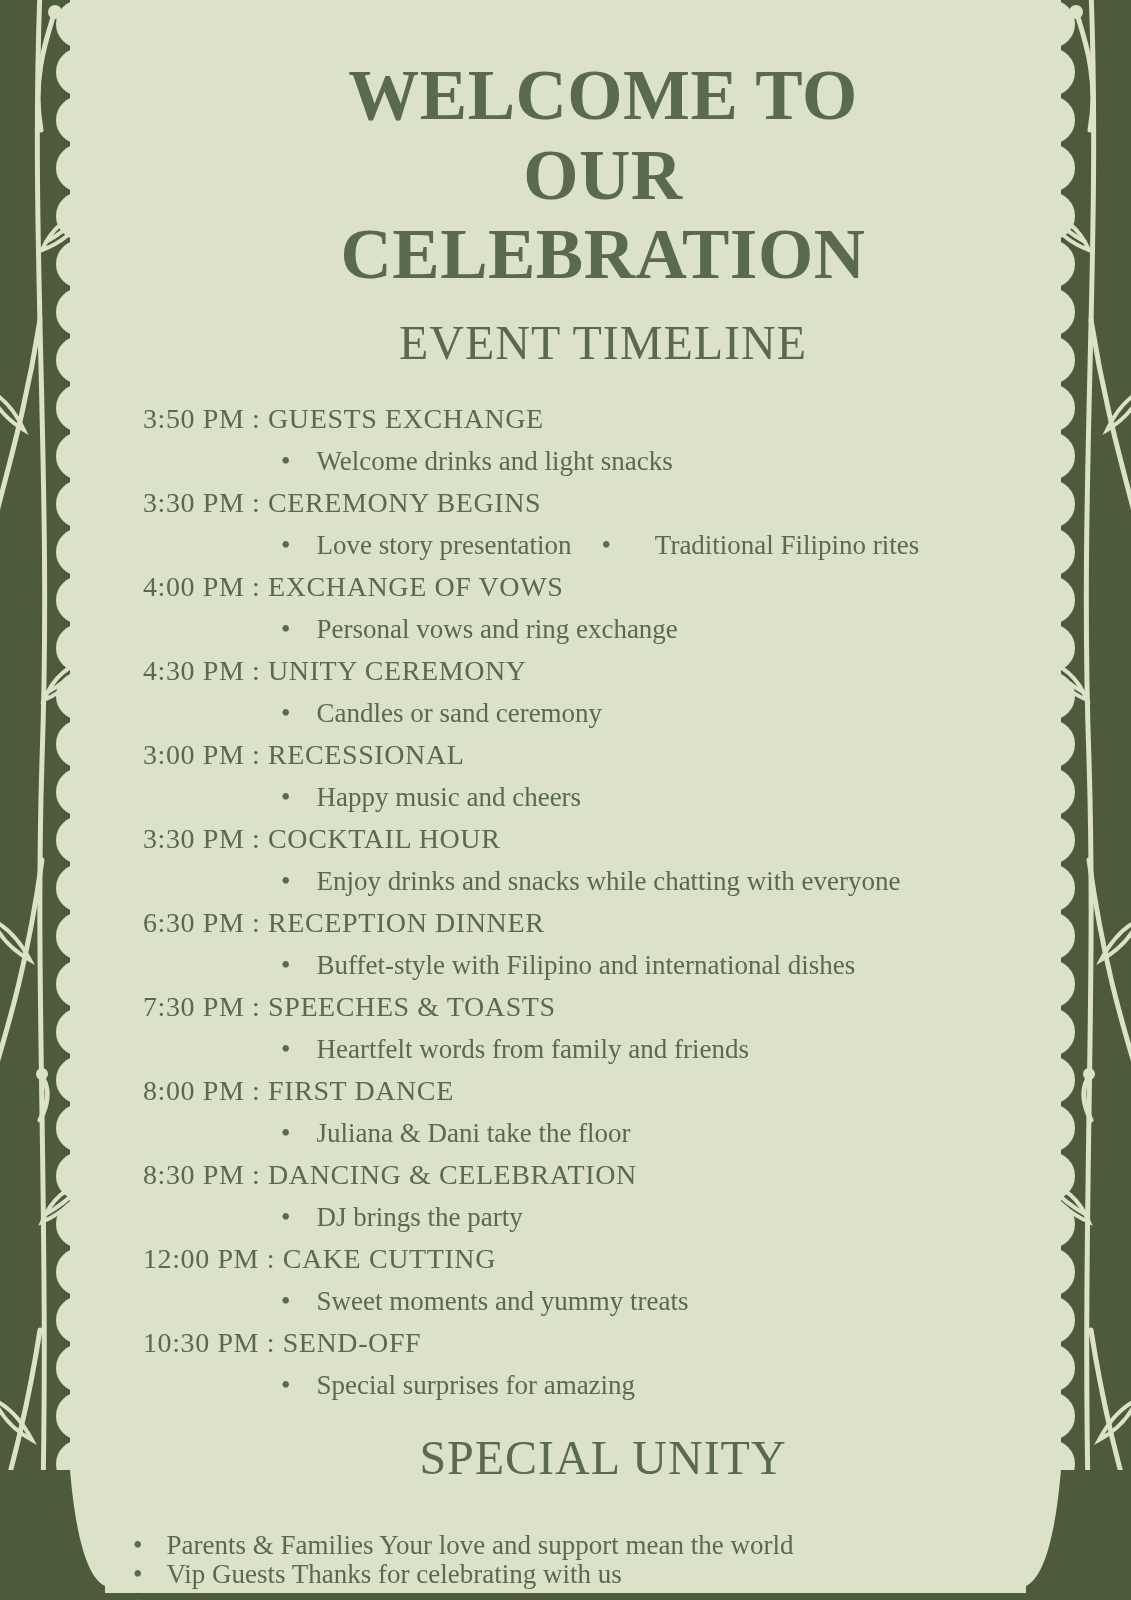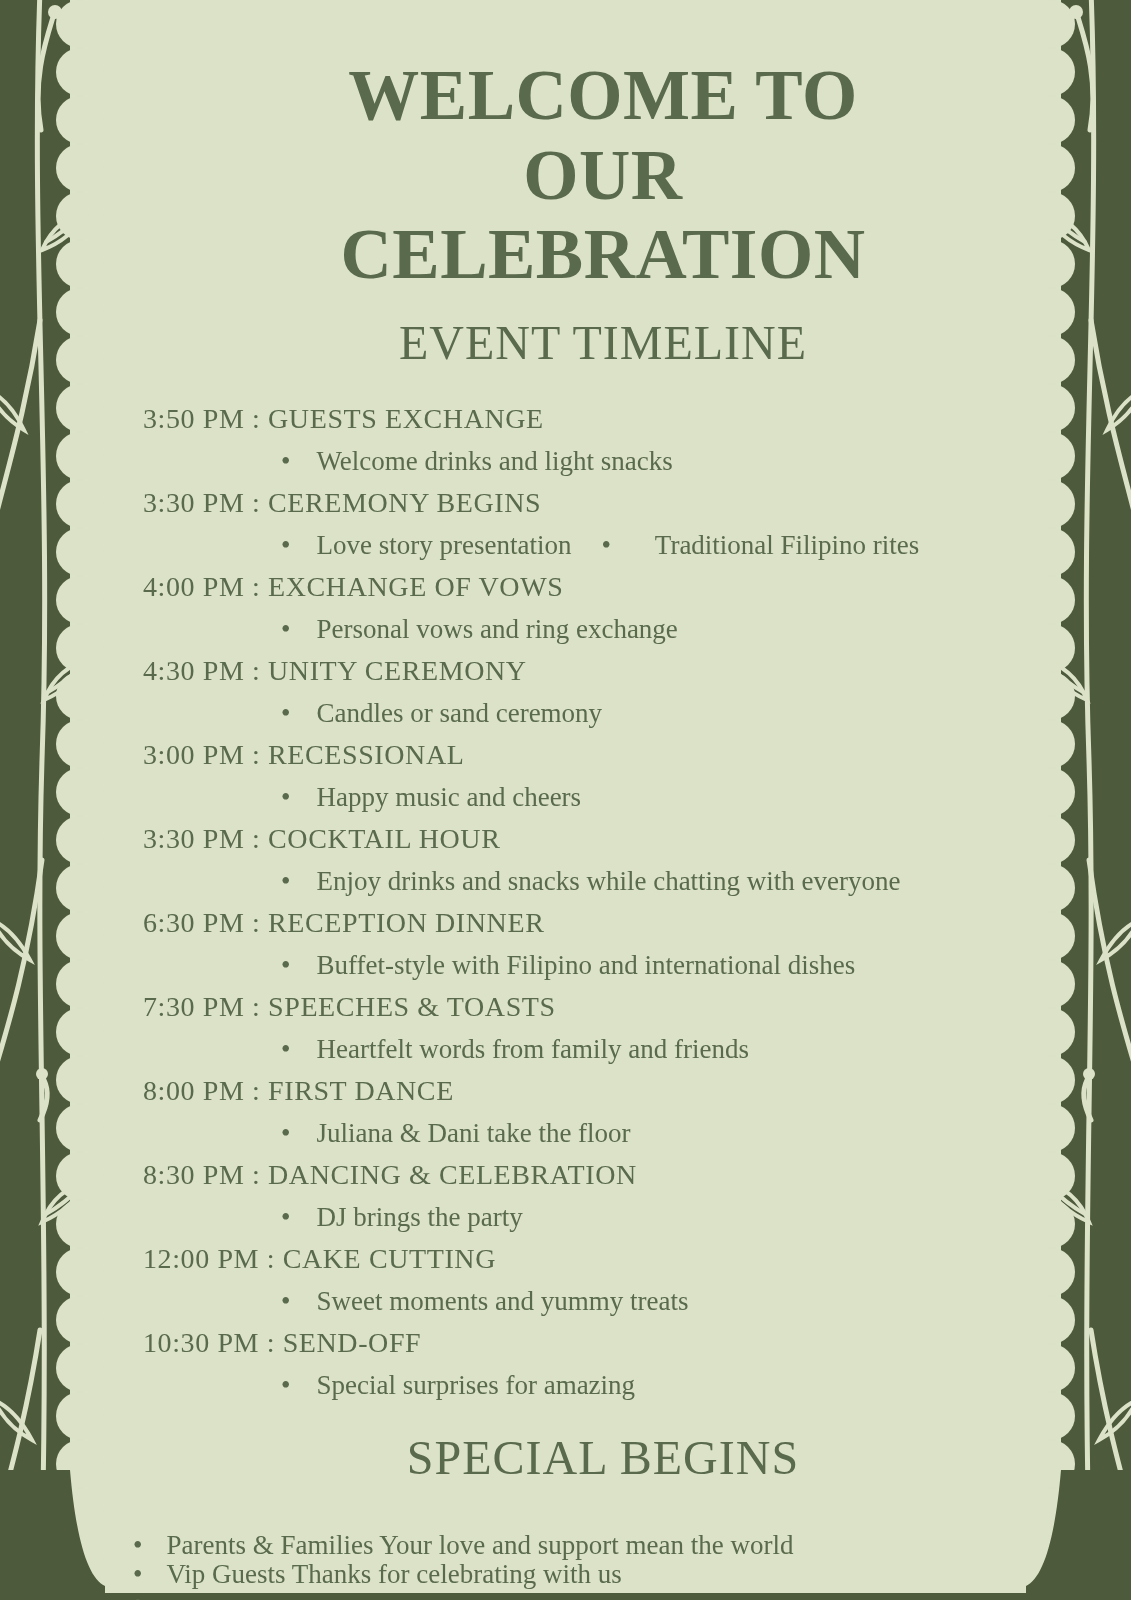--- a/index.html
+++ b/index.html
@@ -270,21 +270,21 @@
         <div class="t-bullets">
           <span class="b">
               <span class="dot">•</span>
               <span>Special surprises for amazing</span>
             </span>
         </div>
       </div>
 
     </div>
 
-    <h2 class="section thanks-heading">SPECIAL BEGINS</h2>
+    <h2 class="section thanks-heading">SPECIAL UNITY</h2>
 
     <div class="thanks">
       <div class="th-item">
           <span class="dot">•</span>
           <span>Parents &amp; Families Your love and support mean the world</span>
         </div>
       <div class="th-item">
           <span class="dot">•</span>
           <span>Vip Guests Thanks for celebrating with us</span>
         </div>

